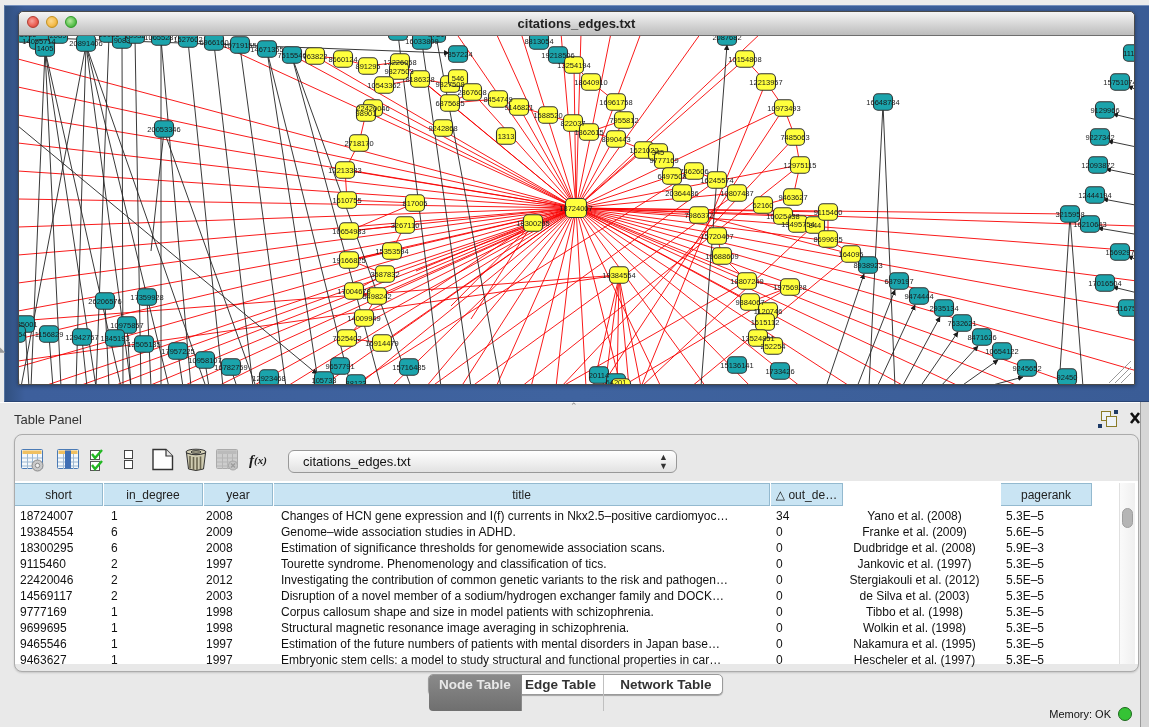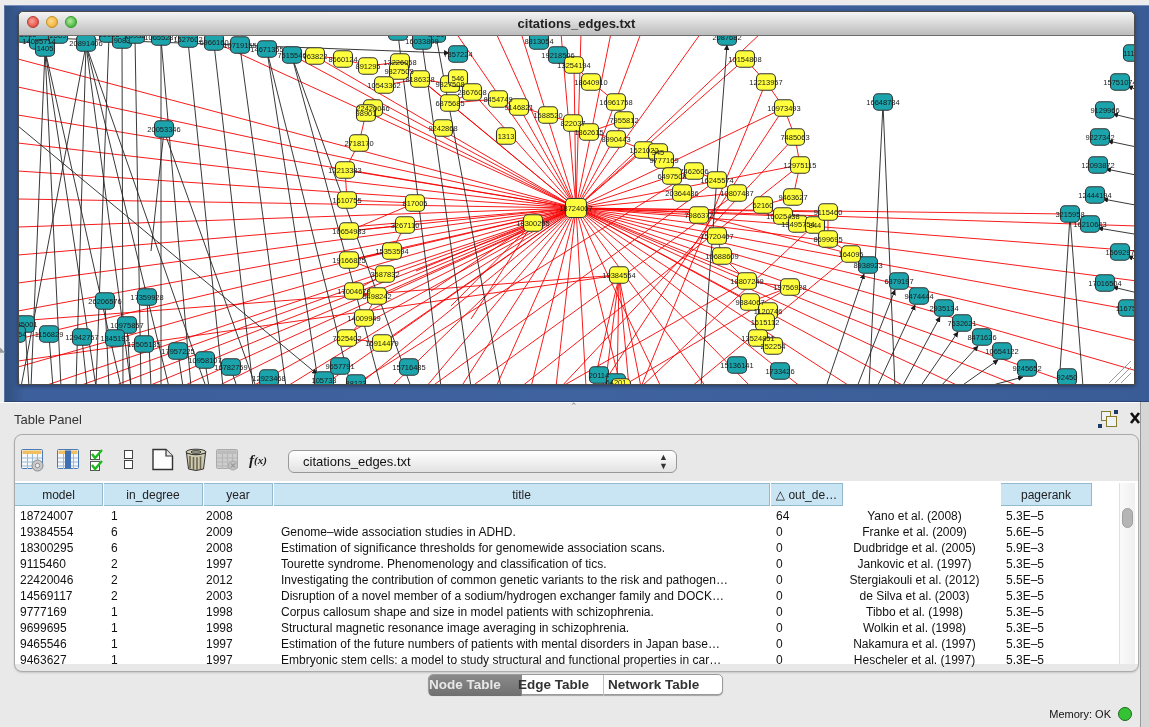--- a/index.html
+++ b/index.html
@@ -14,21 +14,21 @@
 #tp-title { position:absolute; left:14px; top:9px; font-size:13px; color:#333; }
 #container { position:absolute; left:14px; top:434px; width:1125px; height:238px; background:#e8e8e8; border:1px solid #ababab; border-radius:8px; box-shadow:0 1px 2px rgba(0,0,0,.15); }
 #tablewhite { position:absolute; left:15px; top:481px; width:1123px; height:183px; background:#fff; }
 #combo { position:absolute; left:288px; top:450px; width:389px; height:23px; background:linear-gradient(#fff,#e2e2e2); border:1px solid #989898; border-radius:6px; font-size:13px; color:#111; line-height:21px; padding-left:14px; }
 #combo .arrows { position:absolute; right:8px; top:2px; font-size:9px; color:#333; line-height:9px; }
 .hc { position:absolute; top:483px; height:23px; background:#c9e4f3; border-right:1px solid #93b9cf; border-top:1px solid #93b9cf; border-bottom:1px solid #93b9cf; font-size:12px; color:#222; text-align:center; line-height:22px; }
 .tc { position:absolute; height:16px; font-size:12px; color:#111; line-height:16px; white-space:nowrap; overflow:hidden; }
 #vscroll { position:absolute; left:1119px; top:483px; width:16px; height:181px; background:linear-gradient(90deg,#fafafa,#f0f0f0); border-left:1px solid #e0e0e0; }
 #vthumb { position:absolute; left:1121.5px; top:508px; width:11px; height:20px; background:#b5b5b5; border:1px solid #9e9e9e; border-radius:6px; }
 #tabs { position:absolute; left:428px; top:674px; width:295px; height:21px; border:1px solid #9a9a9a; border-radius:5px; background:#fff; box-shadow:0 1px 1px rgba(0,0,0,.3); font-size:13.5px; font-weight:bold; }
-.seg { position:absolute; top:0; height:21px; text-align:left; line-height:20px; color:#333; }
+.seg { position:absolute; top:0; height:36px; text-align:center; line-height:20px; color:#333; }
 #seg1 { left:0; width:93px; background:linear-gradient(#8a8a8a,#6f6f6f); color:#e8e8e8; border-radius:4px 0 0 4px; border-right:1px solid #8a8a8a;}
 #seg2 { left:89px; width:86px; border-right:1px solid #c0c0c0; }
 #seg3 { left:179px; width:116px; }
 #memory { position:absolute; right:38px; top:708px; font-size:11px; color:#111; }
 #memdot { position:absolute; right:17px; top:707px; width:14px; height:14px; border-radius:50%; background:#35c335; border:1.5px solid #1d681d; }
 #rightedge { position:absolute; left:1140px; top:402px; width:9px; height:325px; background:#d6d6d6; border-left:1px solid #9a9a9a; }
 #chev { position:absolute; left:570px; top:401px; font-size:9px; color:#888; z-index:5; }
 #leftgrip { position:absolute; left:0px; top:346px; font-size:7px; color:#999; }
 </style></head>
 <body>
@@ -631,45 +631,46 @@
   <path d="M1 10h20M1 14h20M1 18h20M6.5 6v15M11.5 6v15M16.5 6v15" stroke="#adadad" stroke-width="1" fill="none"></path>
   <circle cx="17" cy="17.5" r="4.5" fill="#bdbdbd" stroke="#9a9a9a"></circle>
   <path d="M15 15.5l4 4M19 15.5l-4 4" stroke="#8e8e8e" stroke-width="1.3"></path>
  </g>
 
  <text x="228" y="17" font-family="Liberation Serif, serif" font-style="italic" font-weight="bold" font-size="15" fill="#1a1a1a">f</text>
  <text x="233" y="16" font-family="Liberation Serif, serif" font-style="italic" font-weight="bold" font-size="11" fill="#1a1a1a">(x)</text>
 </svg>
   <div id="combo">citations_edges.txt<span class="arrows">▲<br>▼</span></div>
   <div id="tablewhite"></div>
-<div class="hc" style="left:15px;width:88px">model</div>
+<div class="hc" style="left:15px;width:88px">short</div>
 <div class="hc" style="left:104px;width:99px">in_degree</div>
 <div class="hc" style="left:204px;width:69px">year</div>
 <div class="hc" style="left:274px;width:496px">title</div>
 <div class="hc" style="left:771px;width:72px">△ out_de…</div>
 <div class="hc" style="left:1001px;width:91px">pagerank</div>
 <div class="tc" style="left:20px;width:83px;top:508px">18724007</div>
 <div class="tc" style="left:111px;width:92px;top:508px">1</div>
 <div class="tc" style="left:206px;width:67px;top:508px">2008</div>
-<div class="tc" style="left:776px;width:67px;top:508px">64</div>
+<div class="tc" style="left:281px;width:489px;top:508px">Changes of HCN gene expression and I(f) currents in Nkx2.5–positive cardiomyoc…</div>
+<div class="tc" style="left:776px;width:67px;top:508px">34</div>
 <div class="tc" style="left:844px;width:141px;top:508px;text-align:center">Yano et al. (2008)</div>
 <div class="tc" style="left:1006px;width:86px;top:508px">5.3E–5</div>
 <div class="tc" style="left:20px;width:83px;top:524px">19384554</div>
 <div class="tc" style="left:111px;width:92px;top:524px">6</div>
 <div class="tc" style="left:206px;width:67px;top:524px">2009</div>
 <div class="tc" style="left:281px;width:489px;top:524px">Genome–wide association studies in ADHD.</div>
 <div class="tc" style="left:776px;width:67px;top:524px">0</div>
 <div class="tc" style="left:844px;width:141px;top:524px;text-align:center">Franke et al. (2009)</div>
 <div class="tc" style="left:1006px;width:86px;top:524px">5.6E–5</div>
 <div class="tc" style="left:20px;width:83px;top:540px">18300295</div>
 <div class="tc" style="left:111px;width:92px;top:540px">6</div>
 <div class="tc" style="left:206px;width:67px;top:540px">2008</div>
 <div class="tc" style="left:281px;width:489px;top:540px">Estimation of significance thresholds for genomewide association scans.</div>
 <div class="tc" style="left:776px;width:67px;top:540px">0</div>
-<div class="tc" style="left:844px;width:141px;top:540px;text-align:center">Dudbridge et al. (2005)</div>
+<div class="tc" style="left:844px;width:141px;top:540px;text-align:center">Dudbridge et al. (2008)</div>
 <div class="tc" style="left:1006px;width:86px;top:540px">5.9E–3</div>
 <div class="tc" style="left:20px;width:83px;top:556px">9115460</div>
 <div class="tc" style="left:111px;width:92px;top:556px">2</div>
 <div class="tc" style="left:206px;width:67px;top:556px">1997</div>
 <div class="tc" style="left:281px;width:489px;top:556px">Tourette syndrome. Phenomenology and classification of tics.</div>
 <div class="tc" style="left:776px;width:67px;top:556px">0</div>
 <div class="tc" style="left:844px;width:141px;top:556px;text-align:center">Jankovic et al. (1997)</div>
 <div class="tc" style="left:1006px;width:86px;top:556px">5.3E–5</div>
 <div class="tc" style="left:20px;width:83px;top:572px">22420046</div>
 <div class="tc" style="left:111px;width:92px;top:572px">2</div>
@@ -697,21 +698,21 @@
 <div class="tc" style="left:206px;width:67px;top:620px">1998</div>
 <div class="tc" style="left:281px;width:489px;top:620px">Structural magnetic resonance image averaging in schizophrenia.</div>
 <div class="tc" style="left:776px;width:67px;top:620px">0</div>
 <div class="tc" style="left:844px;width:141px;top:620px;text-align:center">Wolkin et al. (1998)</div>
 <div class="tc" style="left:1006px;width:86px;top:620px">5.3E–5</div>
 <div class="tc" style="left:20px;width:83px;top:636px">9465546</div>
 <div class="tc" style="left:111px;width:92px;top:636px">1</div>
 <div class="tc" style="left:206px;width:67px;top:636px">1997</div>
 <div class="tc" style="left:281px;width:489px;top:636px">Estimation of the future numbers of patients with mental disorders in Japan base…</div>
 <div class="tc" style="left:776px;width:67px;top:636px">0</div>
-<div class="tc" style="left:844px;width:141px;top:636px;text-align:center">Nakamura et al. (1997)</div>
+<div class="tc" style="left:844px;width:141px;top:636px;text-align:center">Nakamura et al. (1995)</div>
 <div class="tc" style="left:1006px;width:86px;top:636px">5.3E–5</div>
 <div class="tc" style="left:20px;width:83px;top:652px">9463627</div>
 <div class="tc" style="left:111px;width:92px;top:652px">1</div>
 <div class="tc" style="left:206px;width:67px;top:652px">1997</div>
 <div class="tc" style="left:281px;width:489px;top:652px">Embryonic stem cells: a model to study structural and functional properties in car…</div>
 <div class="tc" style="left:776px;width:67px;top:652px">0</div>
 <div class="tc" style="left:844px;width:141px;top:652px;text-align:center">Hescheler et al. (1997)</div>
 <div class="tc" style="left:1006px;width:86px;top:652px">5.3E–5</div>
   <div id="vscroll"></div>
   <div id="vthumb"></div>

